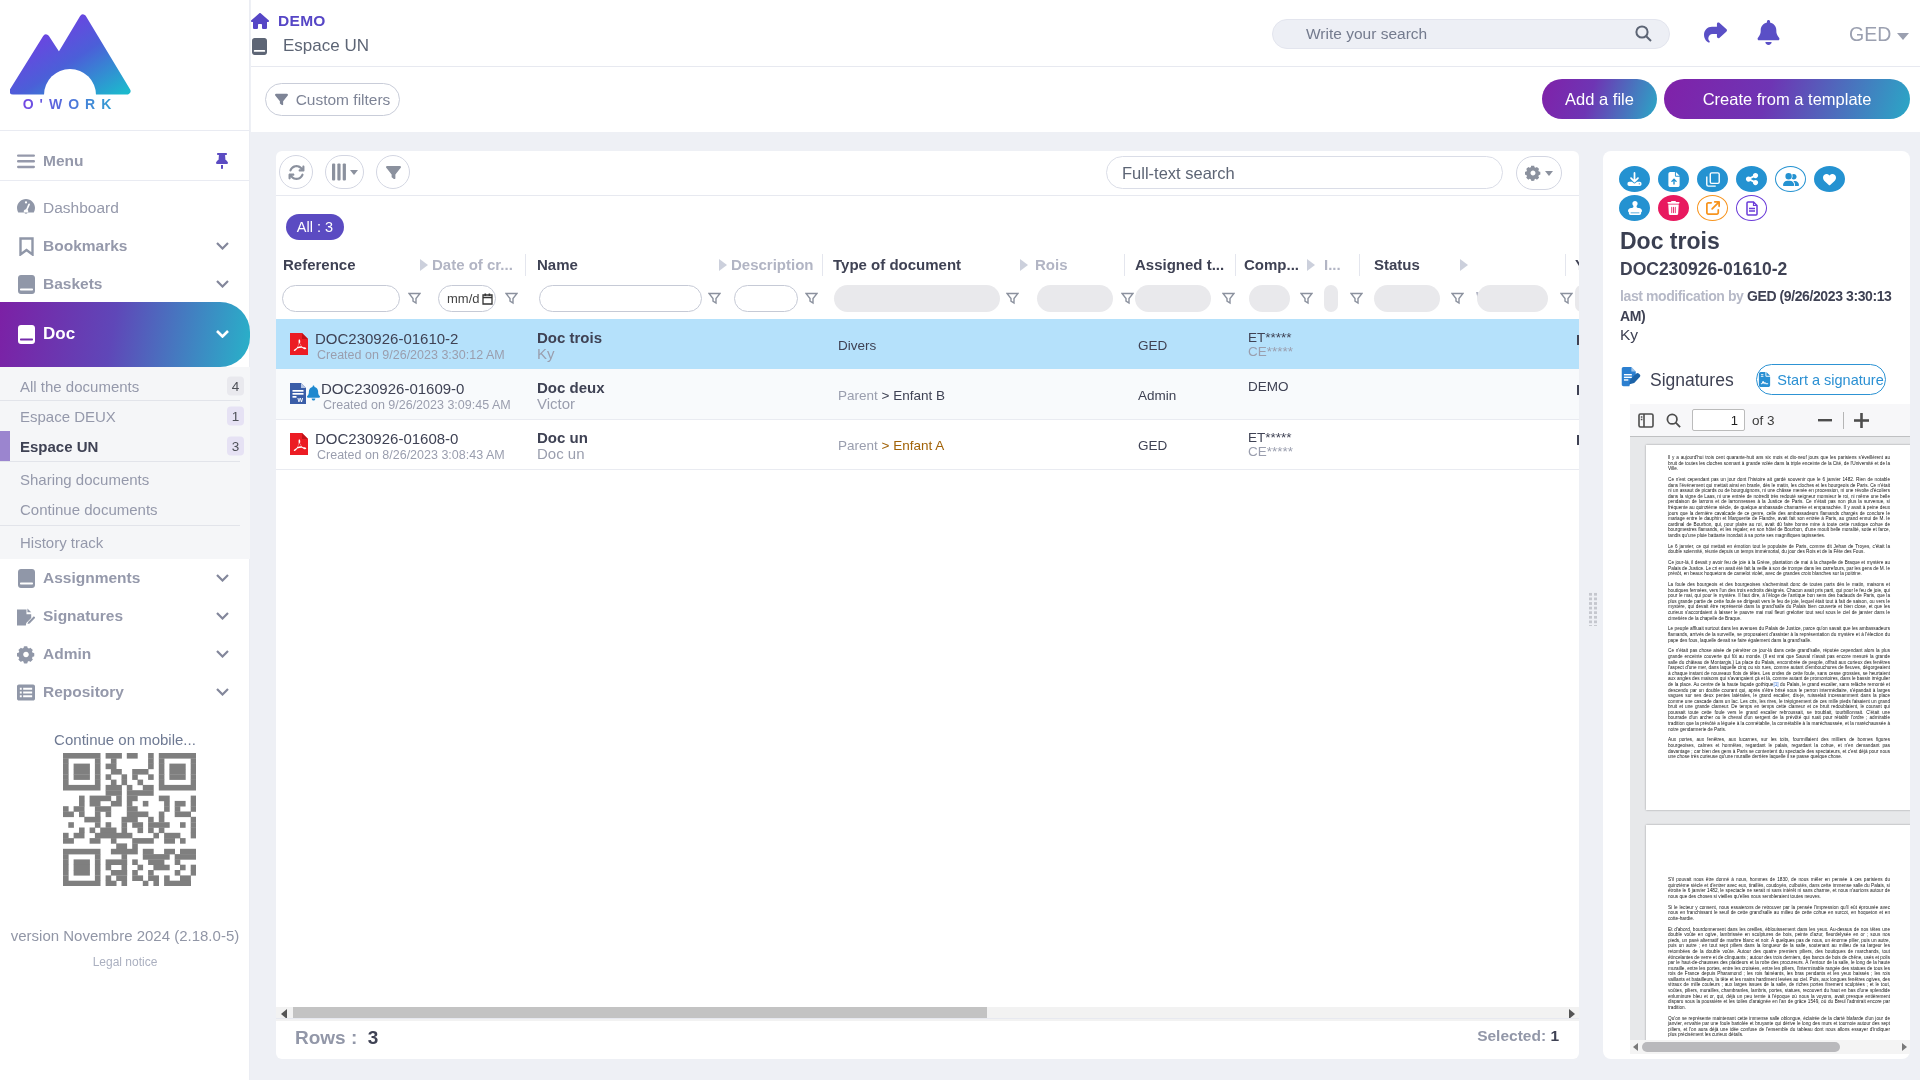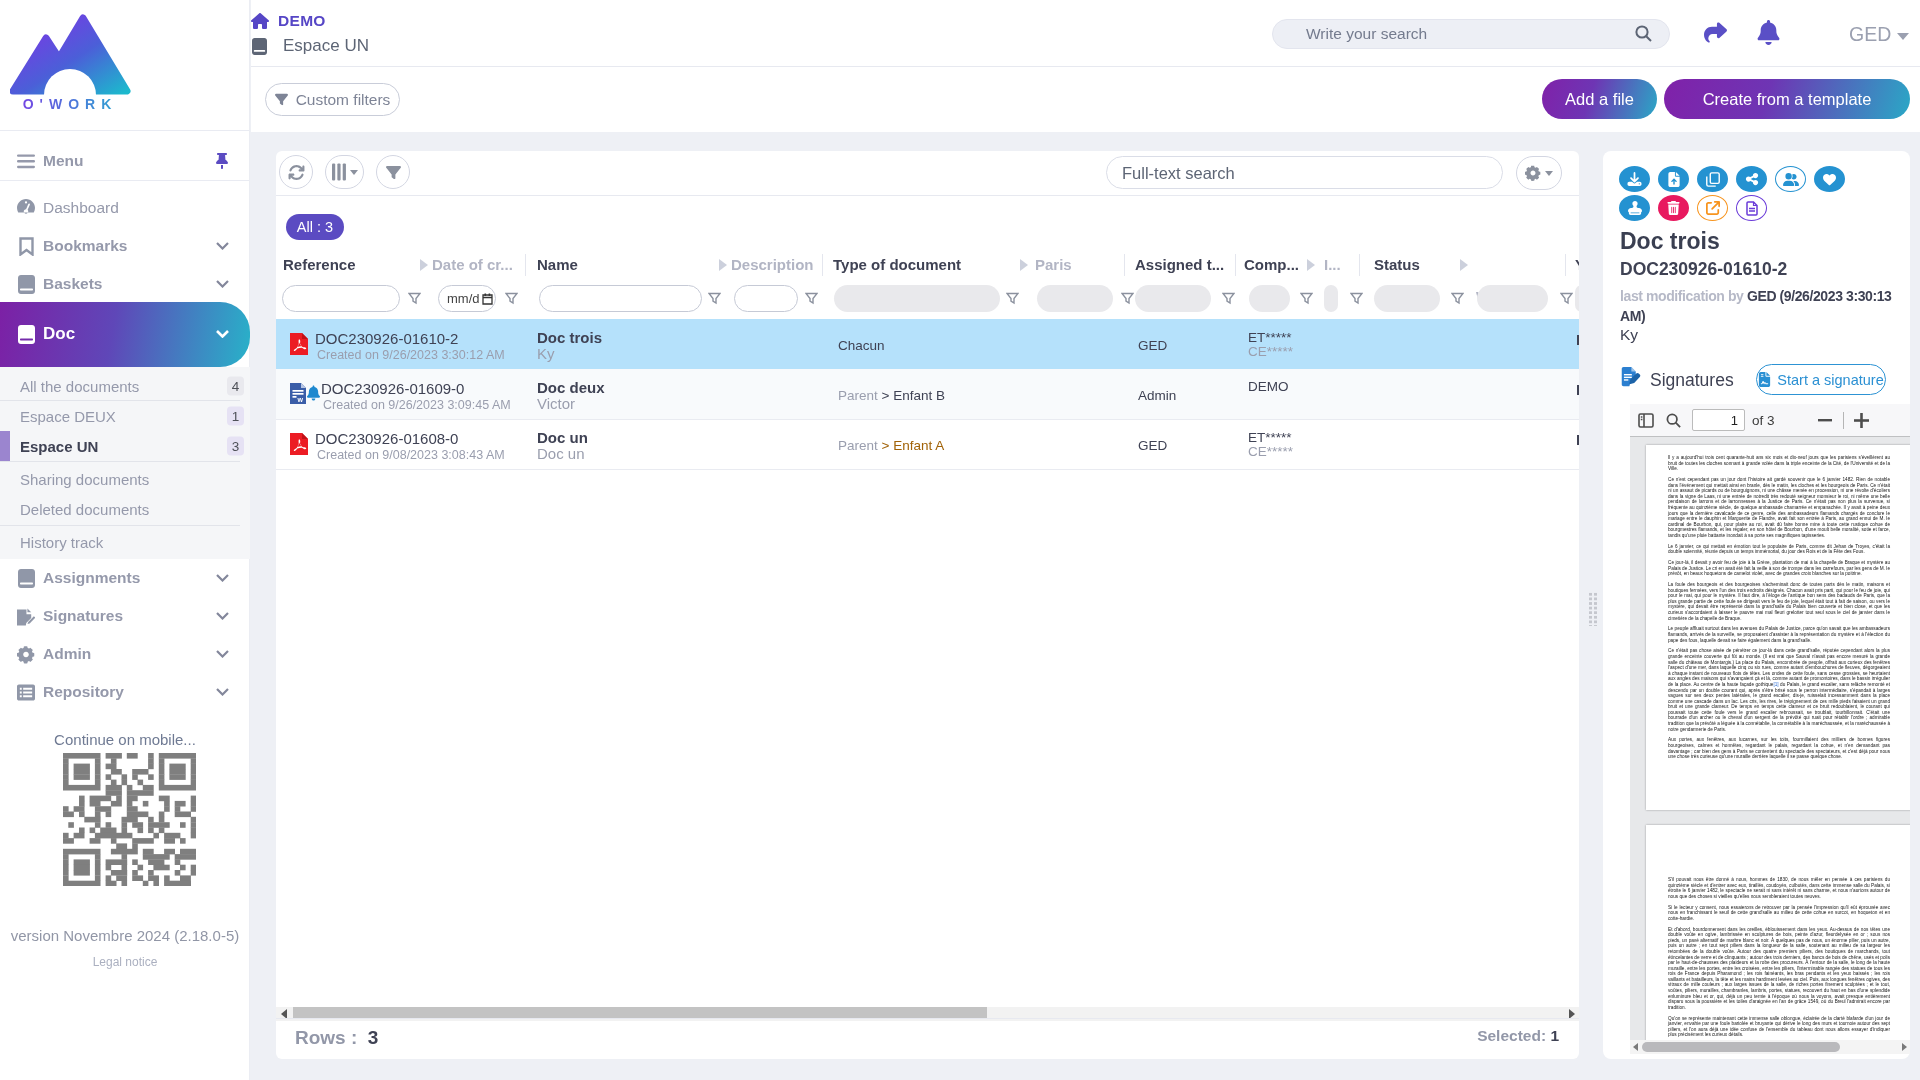--- a/index.html
+++ b/index.html
@@ -136,21 +136,21 @@
   <div class="sub-item" style="top:431px;color:#3f4254;font-weight:bold;">
       <span style="position:absolute;left:0;top:0;width:10px;height:30px;background:#9b85cf;"></span>
       <span class="lbl">Espace UN</span>
       <span class="badge" style="font-weight:normal">3</span>
     </div>
   <div class="sb-div" style="top:461px;width:240px;background:#e2e4ea;"></div>
   <div class="sub-item" style="top:464px">
       <span class="lbl">Sharing documents</span>
     </div>
   <div class="sub-item" style="top:494px">
-      <span class="lbl">Deleted documents</span>
+      <span class="lbl">Continue documents</span>
     </div>
   <div class="sb-div" style="top:525px;width:240px;background:#e2e4ea;"></div>
   <div class="sub-item" style="top:527px">
       <span class="lbl">History track</span>
     </div>
   <div class="mi" style="top:559px">
     <span class="ic">
         <svg width="17" height="19" viewBox="0 0 17 19" fill="#9097a8">
           <path d="M3 0 h11 c1.7 0 3 1.3 3 3 v13 c0 1.7-1.3 3-3 3 H3 c-1.7 0-3-1.3-3-3 V3 C0 1.3 1.3 0 3 0 Z M3 13.5 c-.6 0-1 .4-1 1 s.4 1 1 1 h11 c.6 0 1-.4 1-1 s-.4-1-1-1 Z M4 4 h9 v1.6 H4 Z M4 7.5 h9 v1.6 H4 Z"></path>
         </svg>
@@ -442,21 +442,21 @@
   <div class="th" style="left:7px;">Reference</div>
   <div class="scaret" style="left:144px;"></div>
   <div class="th gray" style="left:156px;">Date of cr...</div>
   <div class="vline" style="left:249px;"></div>
   <div class="th" style="left:261px;">Name</div>
   <div class="scaret" style="left:443px;"></div>
   <div class="th gray" style="left:455px;">Description</div>
   <div class="vline" style="left:546px;"></div>
   <div class="th" style="left:557px;">Type of document</div>
   <div class="scaret" style="left:744px;"></div>
-  <div class="th gray" style="left:759px;">Paris</div>
+  <div class="th gray" style="left:759px;">Rois</div>
   <div class="vline" style="left:848px;"></div>
   <div class="th" style="left:859px;">Assigned t...</div>
   <div class="vline" style="left:959px;"></div>
   <div class="th" style="left:968px;">Comp...</div>
   <div class="scaret" style="left:1031px;"></div>
   <div class="th gray" style="left:1048px;">I...</div>
   <div class="vline" style="left:1083px;"></div>
   <div class="th" style="left:1098px;">Status</div>
   <div class="scaret" style="left:1184px;"></div>
   <div class="th gray" style="left:1200px;margin-top:32px;">Workflow</div>
@@ -518,21 +518,21 @@
         <path d="M0 0 h12 l6 6 v16 H0 Z" fill="#ec1c24"></path>
         <path d="M12 0 l6 6 h-6 Z" fill="#c11218"></path>
         <g fill="#fff">
           <path d="M9.2 9.5 c.5 1.6 1.5 3 2.9 3.9 c-1.6-.2-3.2 0-4.6 .5 c.8-1.3 1.4-2.8 1.7-4.4 Z M8.7 6.8 c-.2 1.1-.2 2.3 0 3.4 c-.4 1.7-1.1 3.3-2 4.8 c-1.1 .5-2.1 1.2-2.8 2.1 c-.2 .3-.1 .7 .2 .9 c.9 .5 2-.6 3.2-2.4 c1.6-.6 3.4-.9 5.1-.7 c1.2 .9 2.5 1.5 3.4 1.2 c.3-.1 .5-.5 .4-.8 c-.3-1-1.8-1.2-3.3-1.1 c-1.3-.9-2.3-2.2-2.9-3.7 c.3-1.2 .4-2.5 0-3.7 c-.2-.5-.9-.5-1.3 0 Z"></path>
         </g>
       </svg>
     <div class="rtxt" style="left:39px;top:11px;">DOC230926-01610-2</div>
     <div class="rtxt sm g" style="left:41px;top:29px;">Created on 9/26/2023 3:30:12 AM</div>
     <div class="rtxt" style="left:261px;top:10px;font-weight:bold;">Doc trois</div>
     <div class="rtxt g" style="left:261px;top:26px;">Ky</div>
-    <div class="rtxt" style="left:562px;top:19px;font-size:13.5px;">Chacun</div>
+    <div class="rtxt" style="left:562px;top:19px;font-size:13.5px;">Divers</div>
     <div class="rtxt" style="left:862px;top:19px;font-size:13.5px;">GED</div>
     <div class="rtxt" style="left:972px;top:11px;font-size:13.5px;">ET*****</div>
     <div class="rtxt g" style="left:972px;top:25px;font-size:13.5px;">CE*****</div>
     <div class="rtxt" style="left:1300px;top:12px;font-weight:bold;">In</div>
   </div>
   <div class="rowline" style="top:218px;"></div>
   <div class="row" style="top:218px;background:#f8fafc;">
     <svg style="position:absolute;left:14px;top:14px;" width="16" height="21" viewBox="0 0 16 21">
         <path d="M0 0 h11 l5 5 v16 H0 Z" fill="#3a5da8"></path>
         <path d="M11 0 l5 5 h-5 Z" fill="#b8c6e4"></path>
@@ -558,21 +558,21 @@
   <div class="rowline" style="top:268px;"></div>
   <div class="row" style="top:268px;">
     <svg style="position:absolute;left:14px;top:14px;" width="18" height="22" viewBox="0 0 18 22">
         <path d="M0 0 h12 l6 6 v16 H0 Z" fill="#ec1c24"></path>
         <path d="M12 0 l6 6 h-6 Z" fill="#c11218"></path>
         <g fill="#fff">
           <path d="M9.2 9.5 c.5 1.6 1.5 3 2.9 3.9 c-1.6-.2-3.2 0-4.6 .5 c.8-1.3 1.4-2.8 1.7-4.4 Z M8.7 6.8 c-.2 1.1-.2 2.3 0 3.4 c-.4 1.7-1.1 3.3-2 4.8 c-1.1 .5-2.1 1.2-2.8 2.1 c-.2 .3-.1 .7 .2 .9 c.9 .5 2-.6 3.2-2.4 c1.6-.6 3.4-.9 5.1-.7 c1.2 .9 2.5 1.5 3.4 1.2 c.3-.1 .5-.5 .4-.8 c-.3-1-1.8-1.2-3.3-1.1 c-1.3-.9-2.3-2.2-2.9-3.7 c.3-1.2 .4-2.5 0-3.7 c-.2-.5-.9-.5-1.3 0 Z"></path>
         </g>
       </svg>
     <div class="rtxt" style="left:39px;top:11px;">DOC230926-01608-0</div>
-    <div class="rtxt sm g" style="left:41px;top:29px;">Created on 9/08/2023 3:08:43 AM</div>
+    <div class="rtxt sm g" style="left:41px;top:29px;">Created on 8/26/2023 3:08:43 AM</div>
     <div class="rtxt" style="left:261px;top:10px;font-weight:bold;">Doc un</div>
     <div class="rtxt g" style="left:261px;top:26px;">Doc un</div>
     <div class="rtxt g" style="left:562px;top:19px;font-size:13.5px;">Parent <span style="color:#a16207">&gt; Enfant A</span></div>
     <div class="rtxt" style="left:862px;top:19px;font-size:13.5px;">GED</div>
     <div class="rtxt" style="left:972px;top:11px;font-size:13.5px;">ET*****</div>
     <div class="rtxt g" style="left:972px;top:25px;font-size:13.5px;">CE*****</div>
     <div class="rtxt" style="left:1300px;top:12px;font-weight:bold;">In</div>
   </div>
   <div class="rowline" style="top:318px;"></div>
 

